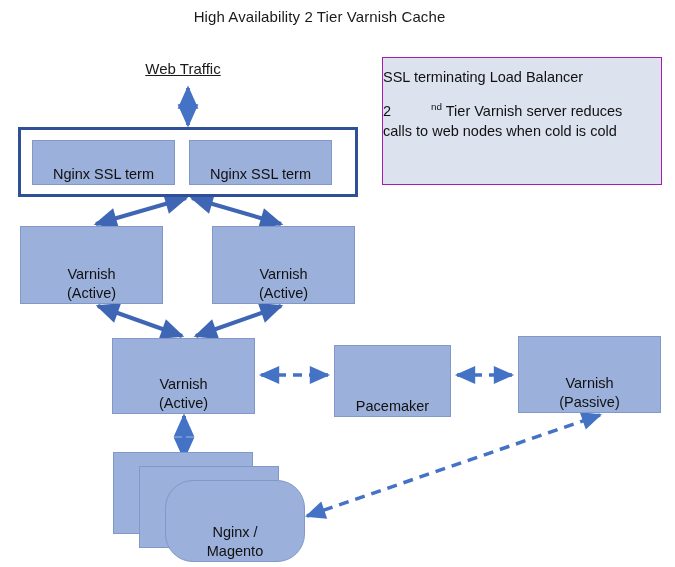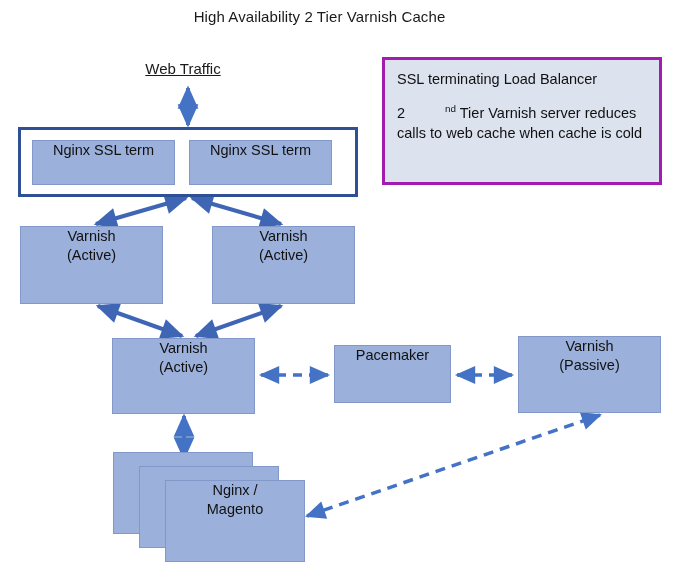--- a/index.html
+++ b/index.html
@@ -41,53 +41,53 @@
     color: #1a1a1a;
     text-align: center;
     white-space: nowrap;
   }
   .node {
     position: absolute;
     background: #9bb0da;
     border: 1px solid #8198c8;
     box-sizing: border-box;
     display: flex;
-    align-items: flex-start;
+    align-items: flex-end;
     justify-content: center;
     text-align: center;
     font-size: 14.5px;
     line-height: 1.32;
     color: #111111;
   }
   .node-text {
     display: block;
     white-space: pre-line;
   }
   .container-box {
     position: absolute;
     background: #ffffff;
     border: 3px solid #2f4f96;
     box-sizing: border-box;
   }
   .legend-box {
     position: absolute;
     background: #dde2ef;
-    border: 3px solid #a21caf;
+    border: 1px solid #a21caf;
     box-sizing: border-box;
-    padding: 10px 12px 10px 12px;
+    padding: 10px 12px 10px 0;
     font-size: 14.5px;
     line-height: 1.33;
     color: #111111;
   }
   .legend-line { display: block; }
   .legend-gap { display: block; height: 15px; }
   sup { font-size: 0.68em; vertical-align: super; line-height: 0; margin-left: 40px; }
   .stack-back { z-index: 1; }
   .stack-mid  { z-index: 2; }
-  .stack-front{ z-index: 3; }
+  .stack-front{ z-index: 3; border-radius: 28px; }
 </style>
 </head>
 <body>
 
 <div id="canvas">
 
   <div class="title">High Availability 2 Tier Varnish Cache</div>
 
   <div class="label-free" style="left:118px; top:60px; width:130px;text-decoration:underline;">Web Traffic</div>
 
@@ -144,35 +144,35 @@
   <div class="node" style="left:212px; top:226px; width:143px; height:78px;">
     <span class="node-text">Varnish
 (Active)</span>
   </div>
 
   <div class="node" style="left:112px; top:338px; width:143px; height:76px;">
     <span class="node-text">Varnish
 (Active)</span>
   </div>
 
-  <div class="node" style="left:334px; top:345px; width:117px; height:58px;">
+  <div class="node" style="left:334px; top:345px; width:117px; height:72px;">
     <span class="node-text">Pacemaker</span>
   </div>
 
   <div class="node" style="left:518px; top:336px; width:143px; height:77px;">
     <span class="node-text">Varnish
 (Passive)</span>
   </div>
 
   <div class="node stack-back" style="left:113px; top:452px; width:140px; height:82px;"></div>
   <div class="node stack-mid" style="left:139px; top:466px; width:140px; height:82px;"></div>
   <div class="node stack-front" style="left:165px; top:480px; width:140px; height:82px;">
     <span class="node-text">Nginx /
 Magento</span>
   </div>
 
   <div class="legend-box" style="left:382px; top:57px; width:280px; height:128px;">
     <span class="legend-line">SSL terminating Load Balancer</span>
     <span class="legend-gap"></span>
-    <span class="legend-line"><span>2</span><sup>nd</sup><span> Tier Varnish server reduces calls to web cache when cache is cold</span></span>
+    <span class="legend-line"><span>2</span><sup>nd</sup><span> Tier Varnish server reduces calls to web nodes when cold is cold</span></span>
   </div>
 
 </div>
 
 </body></html>

